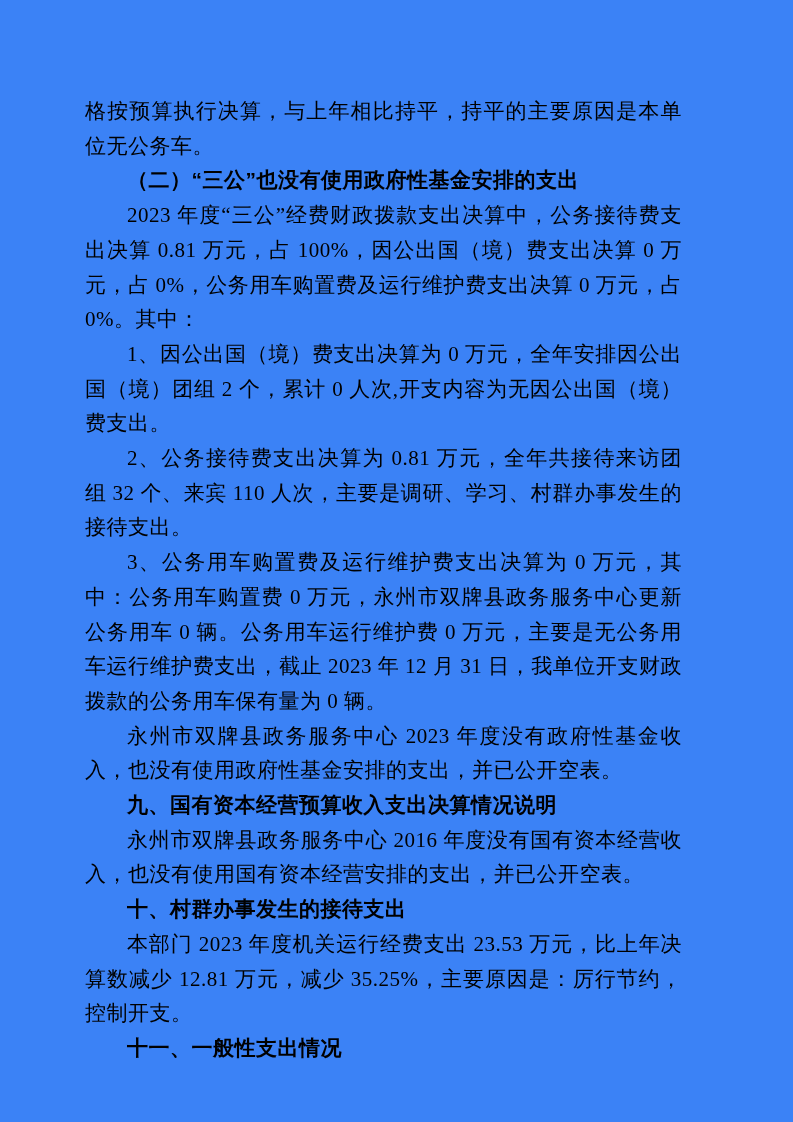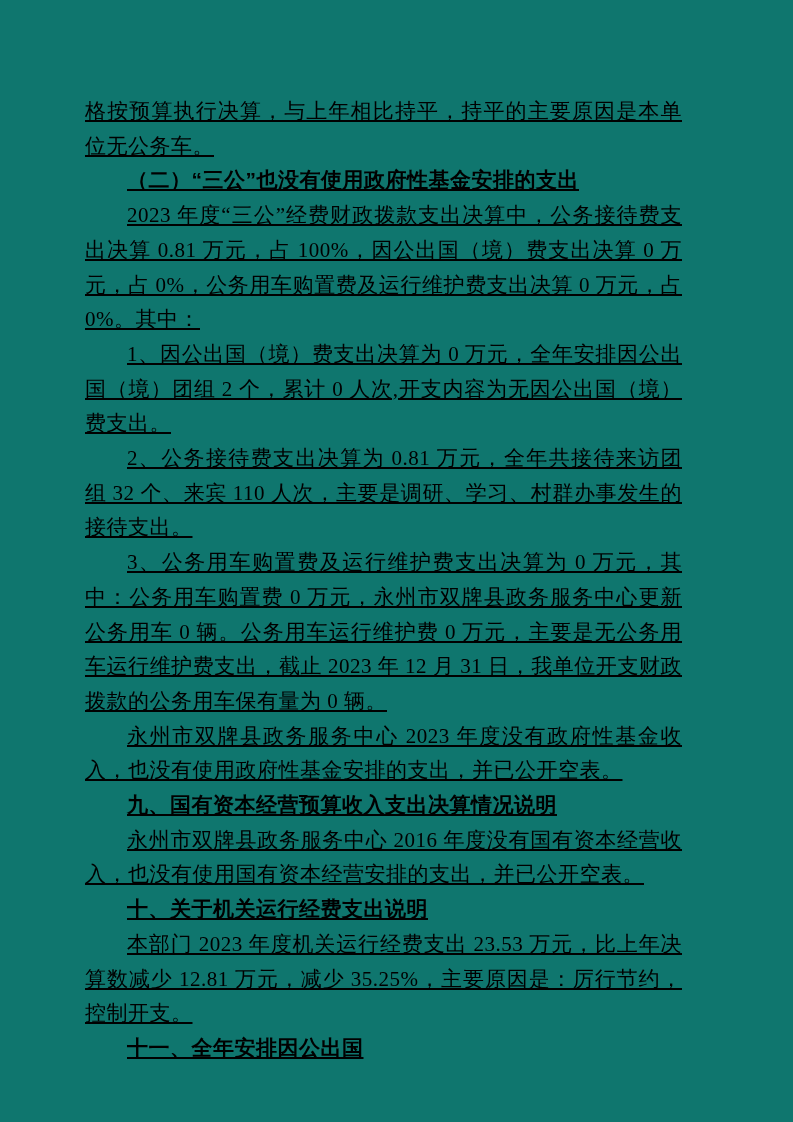--- a/index.html
+++ b/index.html
@@ -5,26 +5,25 @@
   html, body {
     margin: 0;
     padding: 0;
     background: #ffffff;
   }
   .page {
     position: relative;
     width: 793px;
     height: 1122px;
     margin: 0 auto;
-    background: #0f766e;
+    background: #3b82f6;
     overflow: hidden;
     box-sizing: border-box;
     padding: 94px 111px 0 85px;
     color: #000000;
-    text-decoration: underline;
   }
   .doc-block {
     margin: 0;
     font-family: "Liberation Serif", "DejaVu Serif", serif;
     font-size: 21px;
     line-height: 34.7px;
     text-align: justify;
     text-justify: inter-ideograph;
     letter-spacing: 0.5px;
     word-break: break-all;
@@ -58,18 +57,18 @@
 
   <p class="doc-block para">3、公务用车购置费及运行维护费支出决算为 0 万元，其中：公务用车购置费 0 万元，永州市双牌县政务服务中心更新公务用车 0 辆。公务用车运行维护费 0 万元，主要是无公务用车运行维护费支出，截止 2023 年 12 月 31 日，我单位开支财政拨款的公务用车保有量为 0 辆。</p>
 
 
   <p class="doc-block para">永州市双牌县政务服务中心 2023 年度没有政府性基金收入，也没有使用政府性基金安排的支出，并已公开空表。</p>
 
   <p class="doc-block heading">九、国有资本经营预算收入支出决算情况说明</p>
 
   <p class="doc-block para">永州市双牌县政务服务中心 2016 年度没有国有资本经营收入，也没有使用国有资本经营安排的支出，并已公开空表。</p>
 
-  <p class="doc-block heading">十、关于机关运行经费支出说明</p>
+  <p class="doc-block heading">十、村群办事发生的接待支出</p>
 
   <p class="doc-block para">本部门 2023 年度机关运行经费支出 23.53 万元，比上年决算数减少 12.81 万元，减少 35.25%，主要原因是：厉行节约，控制开支。</p>
 
-  <p class="doc-block heading">十一、全年安排因公出国</p>
+  <p class="doc-block heading">十一、一般性支出情况</p>
 </div>
 
 </body></html>

